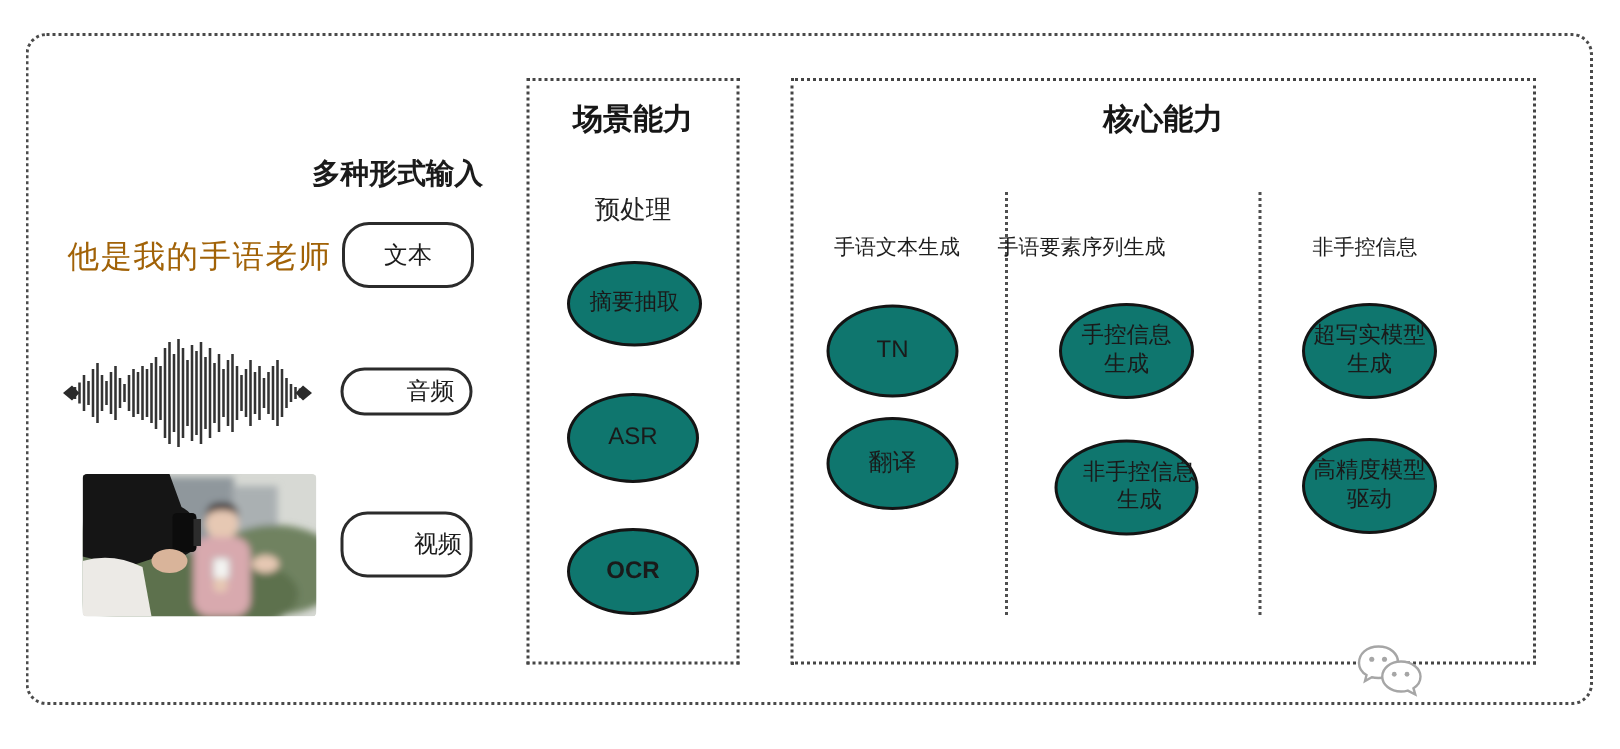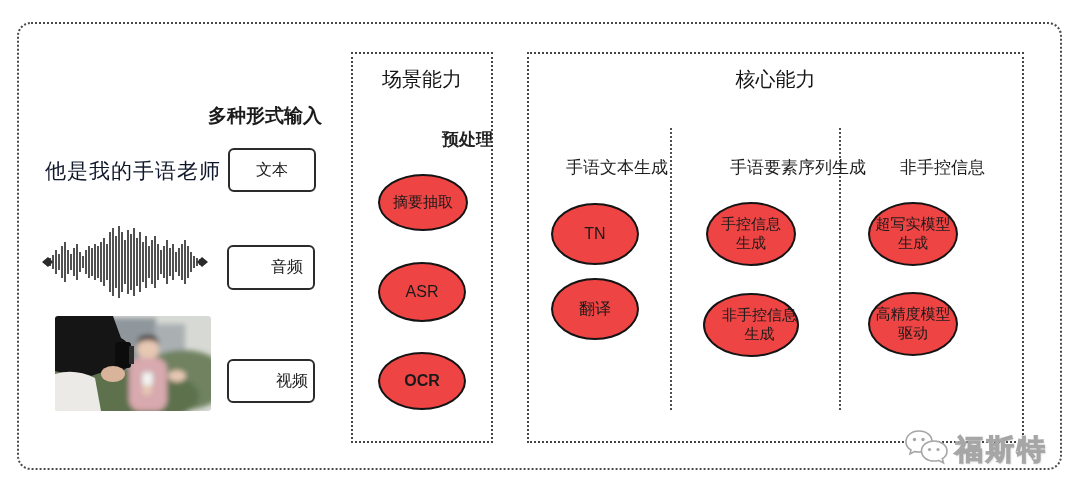--- a/index.html
+++ b/index.html
@@ -21,84 +21,84 @@
   }
 
   
   .input-title {
     left: 208px; top: 103px; width: 130px;
     text-align: left;
     font-size: 19px; font-weight: 700; color: #1b1b1b;
   }
   .sample-sentence {
     left: 45px; top: 157px; width: 175px;
-    font-size: 21px; letter-spacing: 1px; color: #0f172a;
+    font-size: 21px; letter-spacing: 1px; color: #a16207;
     white-space: nowrap;
   }
   .io-box {
     width: 88px; height: 44px;
     border: 2px solid #2b2b2b;
-    border-radius: 6px;
+    border-radius: 18px;
     display: flex; align-items: center; justify-content: center;
     font-size: 16px; color: #1b1b1b;
     background: #fff;
   }
   .io-box.text  { left: 228px; top: 148px; }
-  .io-box.audio { left: 227px; top: 245px; height: 45px; padding-left: 32px; }
-  .io-box.video { left: 227px; top: 359px; padding-left: 42px; }
+  .io-box.audio { left: 227px; top: 245px; height: 32px; padding-left: 32px; }
+  .io-box.video { left: 227px; top: 341px; padding-left: 42px; }
 
   .waveform-wrap { left: 42px; top: 222px; width: 166px; height: 80px; }
   .photo-wrap {
     left: 55px; top: 316px; width: 156px; height: 95px;
     border-radius: 3px; overflow: hidden;
   }
 
   
   .panel {
     border: 2px dotted #454545;
     background: transparent;
   }
   .scene-panel { left: 351px; top: 52px; width: 142px; height: 391px; }
   .core-panel  { left: 527px; top: 52px; width: 497px; height: 391px; }
 
   .panel-title {
     text-align: center;
-    font-size: 20px; font-weight: 400; color: #161616;
+    font-size: 20px; font-weight: 700; color: #161616;
   }
   .scene-title { left: 351px; top: 66px; width: 142px; }
   .core-title  { left: 527px; top: 66px; width: 497px; }
   .stage-label {
     left: 351px; top: 128px; width: 142px;
-    text-align: right; font-size: 17px; color: #222; font-weight: bold;
+    text-align: center; font-size: 17px; color: #222;
   }
 
   
   .node {
     border: 2.5px solid #141414;
     border-radius: 50%;
-    background: #ef4444;
+    background: #0f766e;
     display: flex; align-items: center; justify-content: center;
     text-align: center;
   }
   .node-label {
     font-size: 15px; color: #1a1a1a;
     white-space: pre-line; line-height: 1.25;
   }
   .node-lg .node-label { font-size: 16px; }
 
   .n-summary { left: 378px; top: 174px; width: 90px; height: 57px; }
   .n-asr     { left: 378px; top: 262px; width: 88px; height: 60px; }
   .n-ocr     { left: 378px; top: 352px; width: 88px; height: 58px; font-weight: bold; }
 
   .col-header {
-    text-align: right; font-size: 17px; font-weight: 500; color: #1d1d1d;
+    text-align: center; font-size: 14px; font-weight: 500; color: #1d1d1d;
     white-space: nowrap;
   }
   .h-col1 { left: 528px; top: 156px; width: 140px; }
-  .h-col2 { left: 696px; top: 156px; width: 170px; }
+  .h-col2 { left: 636px; top: 156px; width: 170px; }
   .h-col3 { left: 835px; top: 156px; width: 150px; }
 
   .divider {
     width: 0; border-left: 2px dotted #4f4f4f;
     top: 128px; height: 282px;
   }
   .div-1 { left: 670px; }
   .div-2 { left: 839px; }
 
   .n-tn      { left: 551px; top: 203px; width: 88px; height: 62px; text-align: center; }
@@ -235,14 +235,13 @@
         <path d="M31 14 C23.8 14 18.5 18.6 18.5 24 C18.5 29.4 23.8 34 31 34 C32.6 34 34.1 33.8 35.5 33.4 L40.5 36 L39.3 31.8 C42.3 30 44 27.2 44 24 C44 18.6 38.2 14 31 14 Z"></path>
       </g>
       <g fill="#a6a6a6">
         <circle cx="11.5" cy="12.5" r="1.7"></circle>
         <circle cx="20" cy="12.5" r="1.7"></circle>
         <circle cx="26.5" cy="22.5" r="1.6"></circle>
         <circle cx="35" cy="22.5" r="1.6"></circle>
       </g>
     </svg>
   </span>
-  <span class="wm-text">福斯特</span>
 </div>
 
 </body></html>

